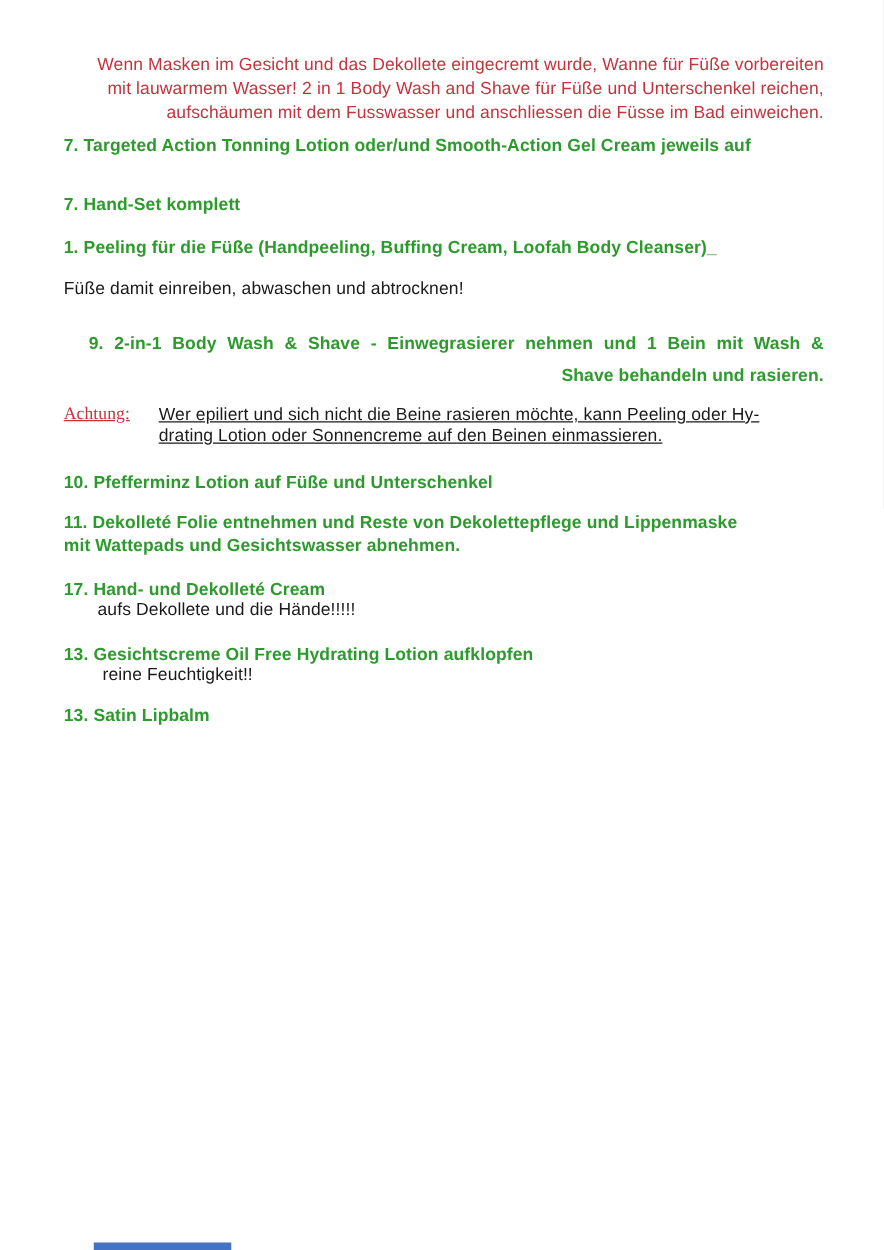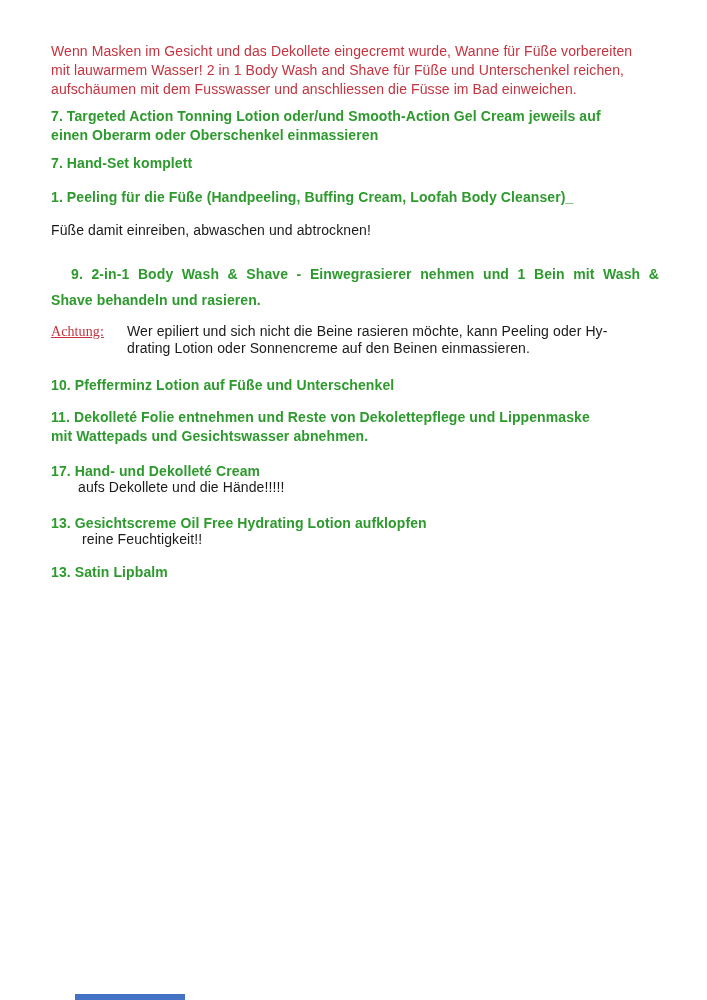--- a/index.html
+++ b/index.html
@@ -10,25 +10,25 @@
     margin: 0 auto;
     background: var(--page-bg, #ffffff);
     font-family: "Liberation Sans", "DejaVu Sans", sans-serif;
     font-size: 14px;
     letter-spacing: 0.1px;
     color: var(--text, #1a1a1a);
     overflow: hidden;
   }
   .block { position: absolute; left: 51px; width: 608px; }
   .line { display: block; }
-  .red   { color: var(--red, #c4333e); }
+  .red   { color: var(--red, #c4333e); text-align: right; }
   .green { color: var(--green, #2d9a2d); font-weight: bold; }
   .lh19 .line { line-height: 19px; }
-  .lh17 .line { line-height: 17px; }
-  .lh26 .line { line-height: 26px; }
+  .lh17 .line { line-height: 17px; text-decoration: underline; }
+  .lh26 .line { line-height: 26px; text-align: right; }
   .justify-line { text-align: justify; text-align-last: justify; margin-left: 20px; }
   .underline { text-decoration: underline; font-family: Liberation Serif, serif; }
   .achtung-label { position: absolute; left: 51px; top: 323px; line-height: 17px; }
   .achtung-body  { position: absolute; left: 127px; top: 323px; width: 532px; }
   .note12 { position: absolute; left: 78px; top: 479px; line-height: 17px; }
   .note13 { position: absolute; left: 82px; top: 531px; line-height: 17px; }
   .blue-bar {
     position: absolute;
     left: 75px; top: 994px;
     width: 110px; height: 6px;
@@ -41,21 +41,20 @@
 <div class="page">
 
   <div class="block lh19 red" style="top:42px">
     <span class="line">Wenn Masken im Gesicht und das Dekollete eingecremt wurde, Wanne für Füße vorbereiten</span>
     <span class="line">mit lauwarmem Wasser! 2 in 1 Body Wash and Shave für Füße und Unterschenkel reichen,</span>
     <span class="line">aufschäumen mit dem Fusswasser und anschliessen die Füsse im Bad einweichen.</span>
   </div>
 
   <div class="block lh19 green" style="top:107px">
     <span class="line">7. Targeted Action Tonning Lotion oder/und Smooth-Action Gel Cream jeweils auf</span>
-    <span class="line">einen Oberarm oder Oberschenkel einmassieren</span>
   </div>
 
   <div class="block lh19 green" style="top:154px">
     <span class="line">7. Hand-Set komplett</span>
   </div>
 
   <div class="block lh19 green" style="top:188px">
     <span class="line">1. Peeling für die Füße (Handpeeling, Buffing Cream, Loofah Body Cleanser)_</span>
   </div>
   <div class="block lh19" style="top:221px">

